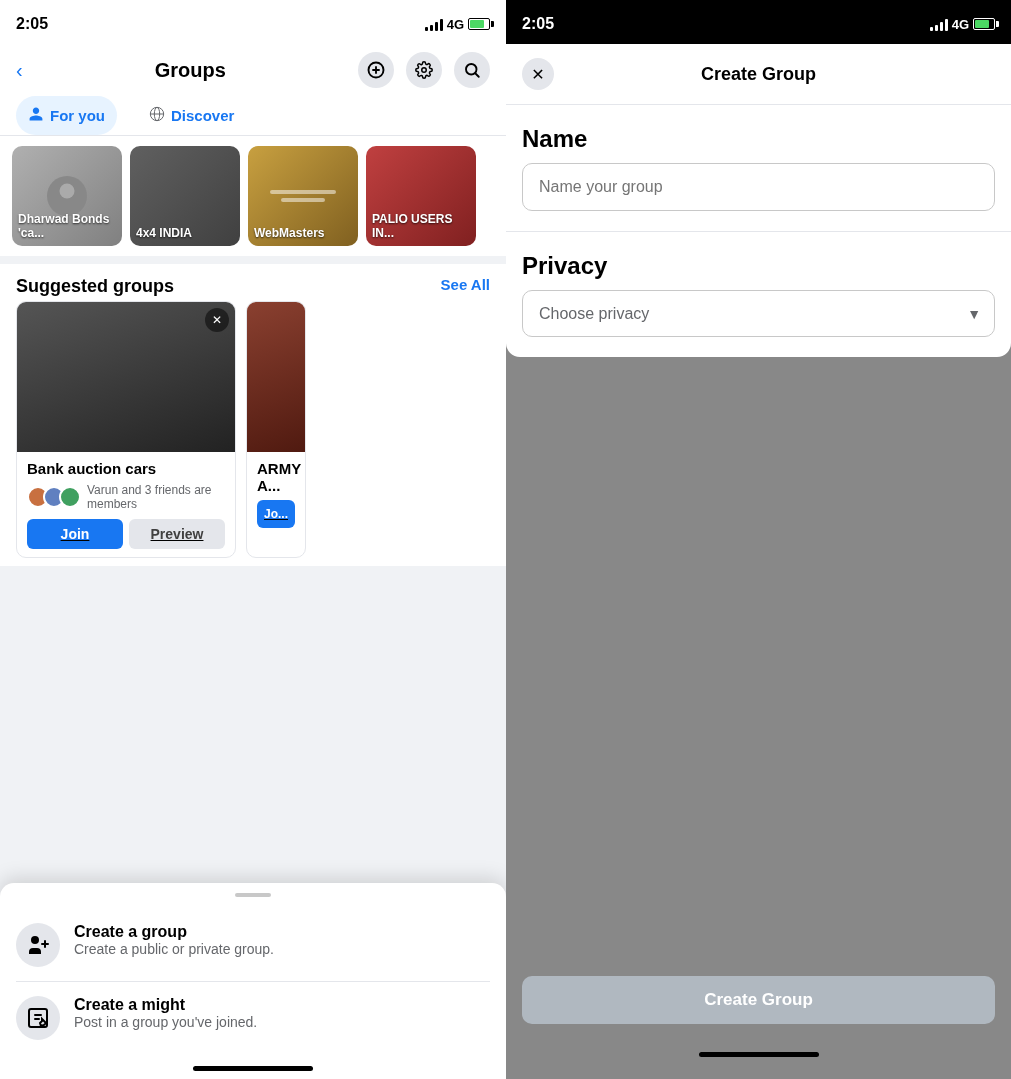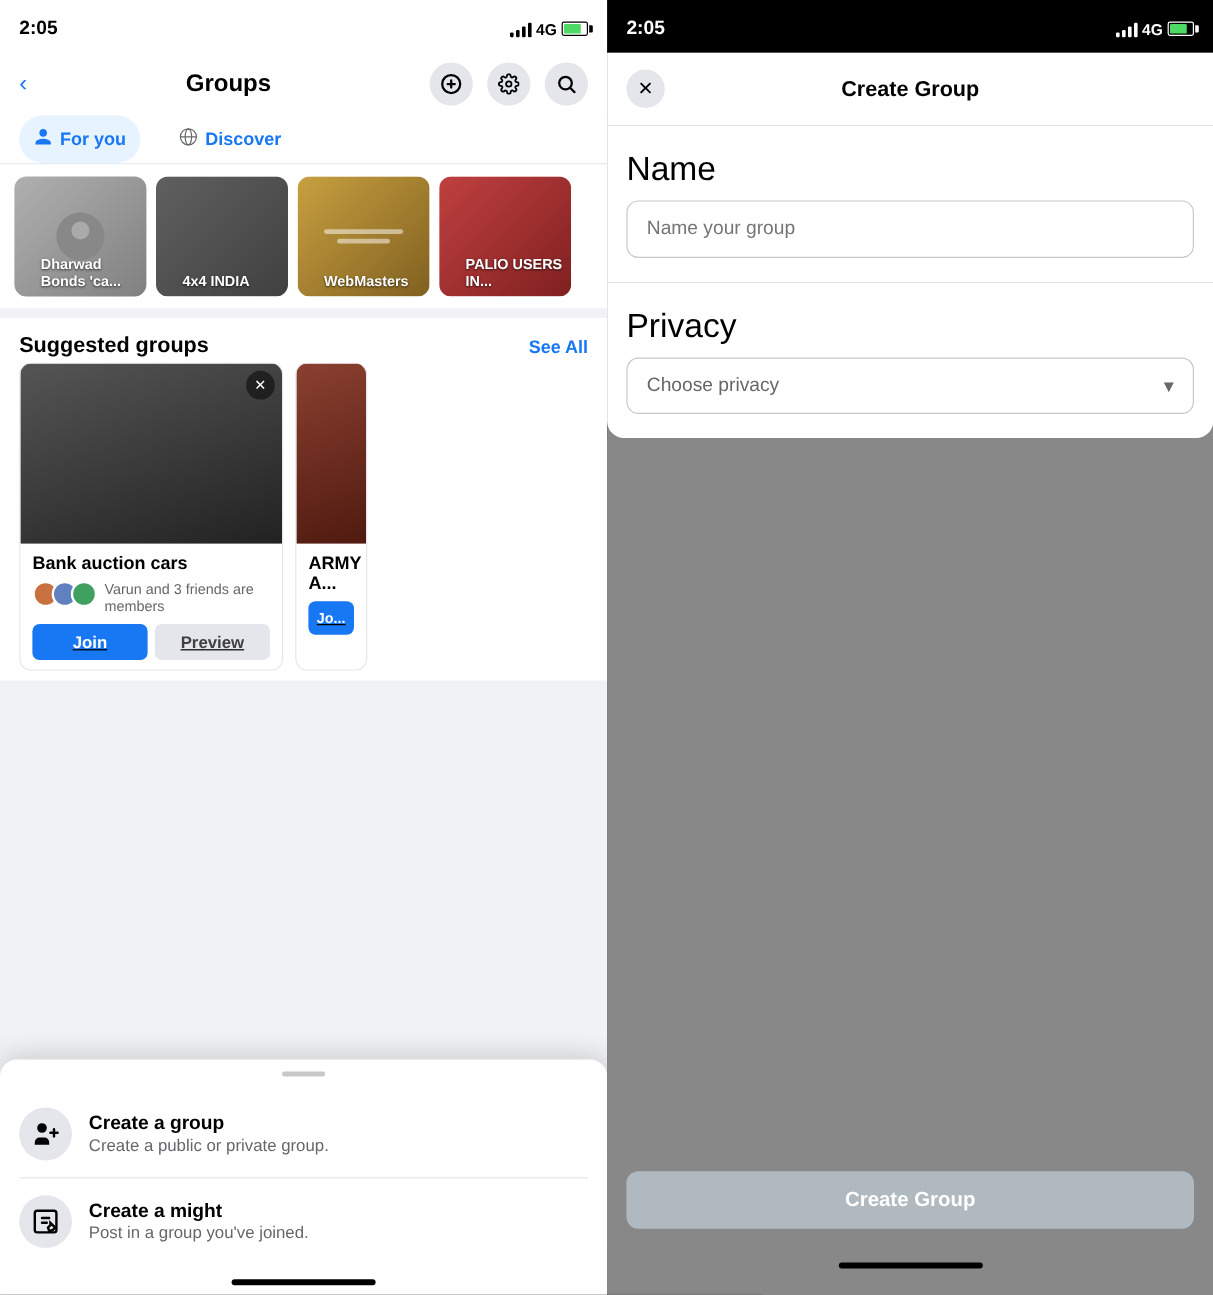--- a/index.html
+++ b/index.html
@@ -154,21 +154,21 @@
       width: 110px;
       height: 100px;
       border-radius: 10px;
       overflow: hidden;
       position: relative;
       flex-shrink: 0;
     }
     .group-thumb-label {
       position: absolute;
       bottom: 6px;
-      left: 22px;
+      left: 6px;
       color: #fff;
       font-size: 12px;
       font-weight: 700;
       text-shadow: 0 1px 2px rgba(0,0,0,0.7);
     }
     .thumb-bg-1 { background: linear-gradient(135deg, #b0b0b0, #808080); }
     .thumb-bg-2 { background: linear-gradient(135deg, #606060, #404040); }
     .thumb-bg-3 { background: linear-gradient(135deg, #c8a040, #806020); }
     .thumb-bg-4 { background: linear-gradient(135deg, #c04040, #802020); }
 
@@ -179,21 +179,21 @@
     }
 
     
     .suggested-section {
       background: #fff;
       padding: 12px 16px 8px;
     }
     .suggested-header {
       display: flex;
       justify-content: space-between;
-      align-items: flex-end;
+      align-items: flex-start;
       margin-bottom: 4px;
     }
     .suggested-title {
       font-size: 18px;
       font-weight: 700;
       color: #000;
     }
     .see-all {
       color: #1877f2;
       font-size: 15px;
@@ -253,21 +253,21 @@
       padding: 8px 10px;
     }
     .card-name {
       font-size: 15px;
       font-weight: 700;
       color: #000;
       margin-bottom: 6px;
     }
     .card-members {
       display: flex;
-      align-items: flex-start;
+      align-items: center;
       gap: 6px;
       margin-bottom: 8px;
     }
     .member-avatars {
       display: flex;
     }
     .member-avatar {
       width: 22px;
       height: 22px;
       border-radius: 50%;
@@ -324,21 +324,21 @@
     }
     .sheet-handle {
       width: 36px;
       height: 4px;
       background: #c8c8c8;
       border-radius: 2px;
       margin: 0 auto 12px;
     }
     .sheet-item {
       display: flex;
-      align-items: center;
+      align-items: flex-start;
       gap: 14px;
       padding: 14px 16px;
       cursor: pointer;
     }
     .sheet-item-icon {
       width: 44px;
       height: 44px;
       background: #e4e6eb;
       border-radius: 50%;
       display: flex;
@@ -444,22 +444,22 @@
       transform: translateX(-50%);
       font-size: 18px;
       font-weight: 700;
       color: #000;
     }
 
     .modal-body {
       padding: 20px 16px;
     }
     .field-label {
-      font-size: 28px;
-      font-weight: 400;
+      font-size: 24px;
+      font-weight: 700;
       color: #000;
       margin-bottom: 10px;
     }
     .text-input {
       width: 100%;
       border: 1.5px solid #c8c8c8;
       border-radius: 10px;
       padding: 14px 16px;
       font-size: 16px;
       color: #65676b;

